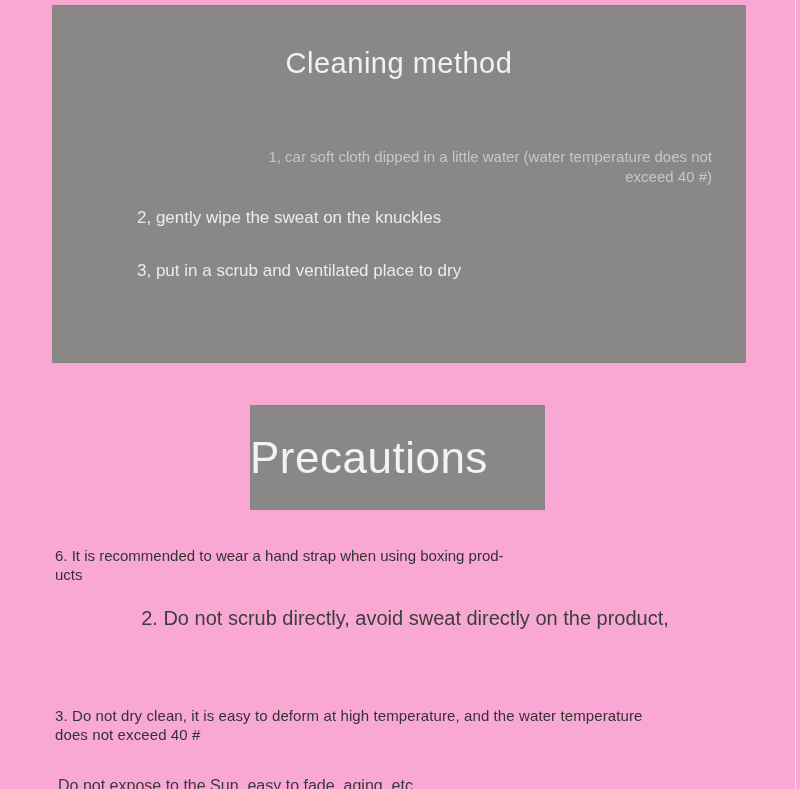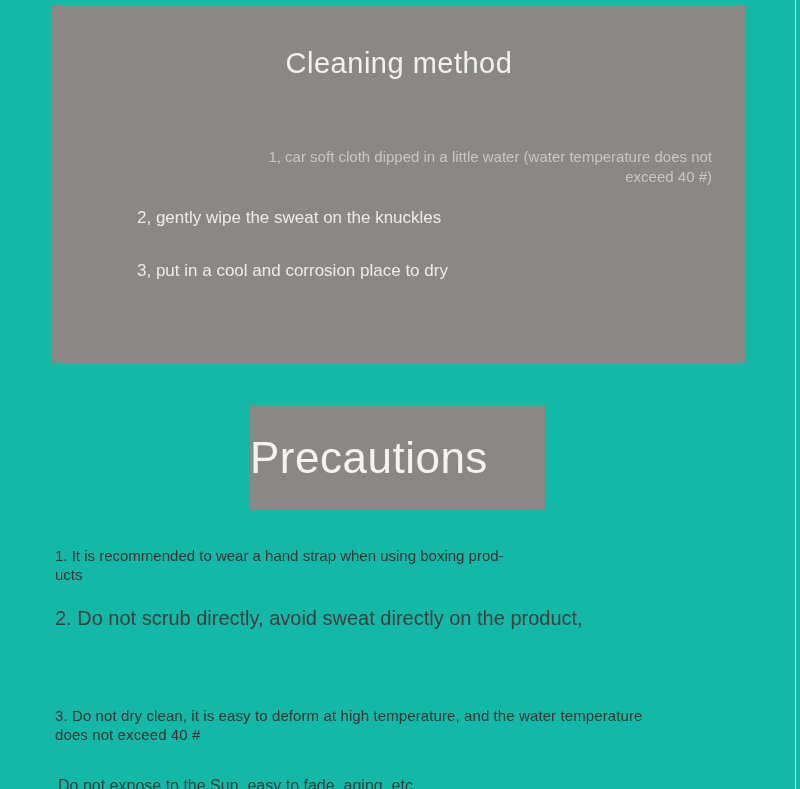--- a/index.html
+++ b/index.html
@@ -4,21 +4,21 @@
 <style>
   html, body {
     margin: 0;
     padding: 0;
     background: #ffffff;
   }
   .page {
     position: relative;
     width: 800px;
     height: 789px;
-    background: #14b8a6;
+    background: #f9a8d4;
     overflow: hidden;
     font-family: "Liberation Sans", sans-serif;
   }
   
   .cleaning-panel {
     position: absolute;
     left: 52px;
     top: 5px;
     width: 694px;
     height: 358px;
@@ -91,20 +91,21 @@
     font-size: 15px;
     line-height: 19px;
   }
   .precaution-item.item-2 {
     left: 55px;
     top: 606px;
     width: 700px;
     font-size: 20px;
     line-height: 25px;
     color: #3d3d3d;
+    text-align: center;
   }
   .precaution-item.item-3 {
     left: 105px;
     top: 664px;
     width: 600px;
     font-size: 14px;
     line-height: 18px;
   }
   .precaution-item.item-4 {
     left: 55px;
@@ -136,28 +137,28 @@
 </head>
 <body>
 
 <div class="page">
 
   <div class="cleaning-panel">
     <div class="cleaning-title">Cleaning method</div>
     <div class="cleaning-step step-1">1, car soft cloth dipped in a little water (water temperature does not
 exceed 40 #)</div>
     <div class="cleaning-step step-2">2, gently wipe the sweat on the knuckles</div>
-    <div class="cleaning-step step-3">3, put in a cool and corrosion place to dry</div>
+    <div class="cleaning-step step-3">3, put in a scrub and ventilated place to dry</div>
   </div>
 
   <div class="precautions-panel">
     <div class="precautions-title">Precautions</div>
   </div>
 
-  <div class="precaution-item item-1">1. It is recommended to wear a hand strap when using boxing prod-
+  <div class="precaution-item item-1">6. It is recommended to wear a hand strap when using boxing prod-
 ucts</div>
 
   <div class="precaution-item item-2">2. Do not scrub directly, avoid sweat directly on the product,</div>
 
 
   <div class="precaution-item item-4">3. Do not dry clean, it is easy to deform at high temperature, and the water temperature
 does not exceed 40 #</div>
 
   <div class="precaution-item item-5">Do not expose to the Sun, easy to fade, aging, etc.</div>
 

